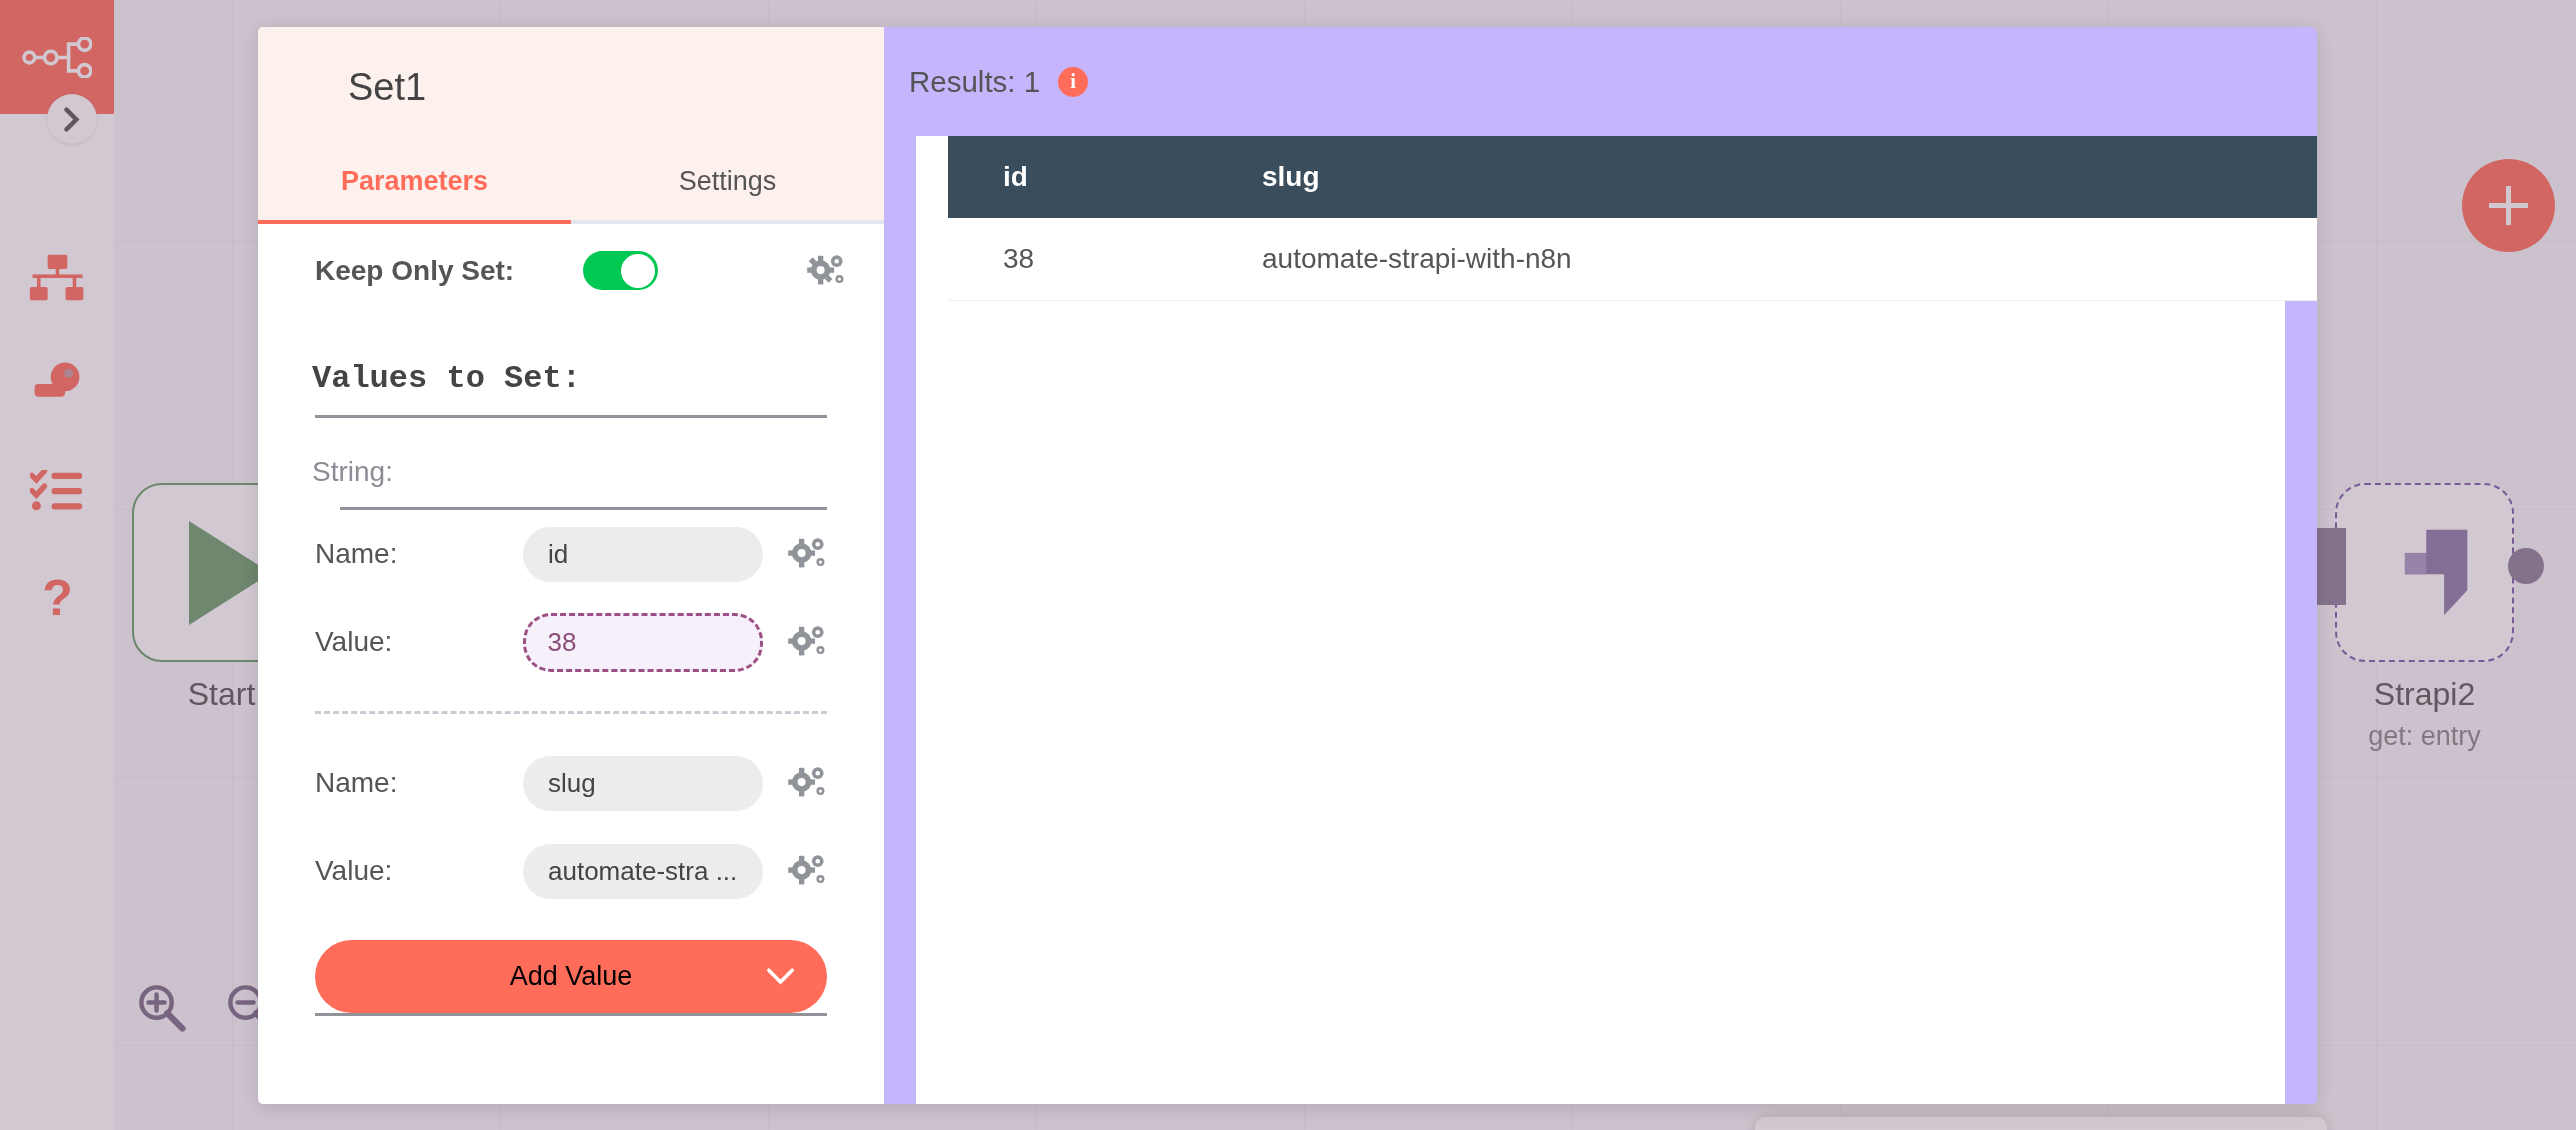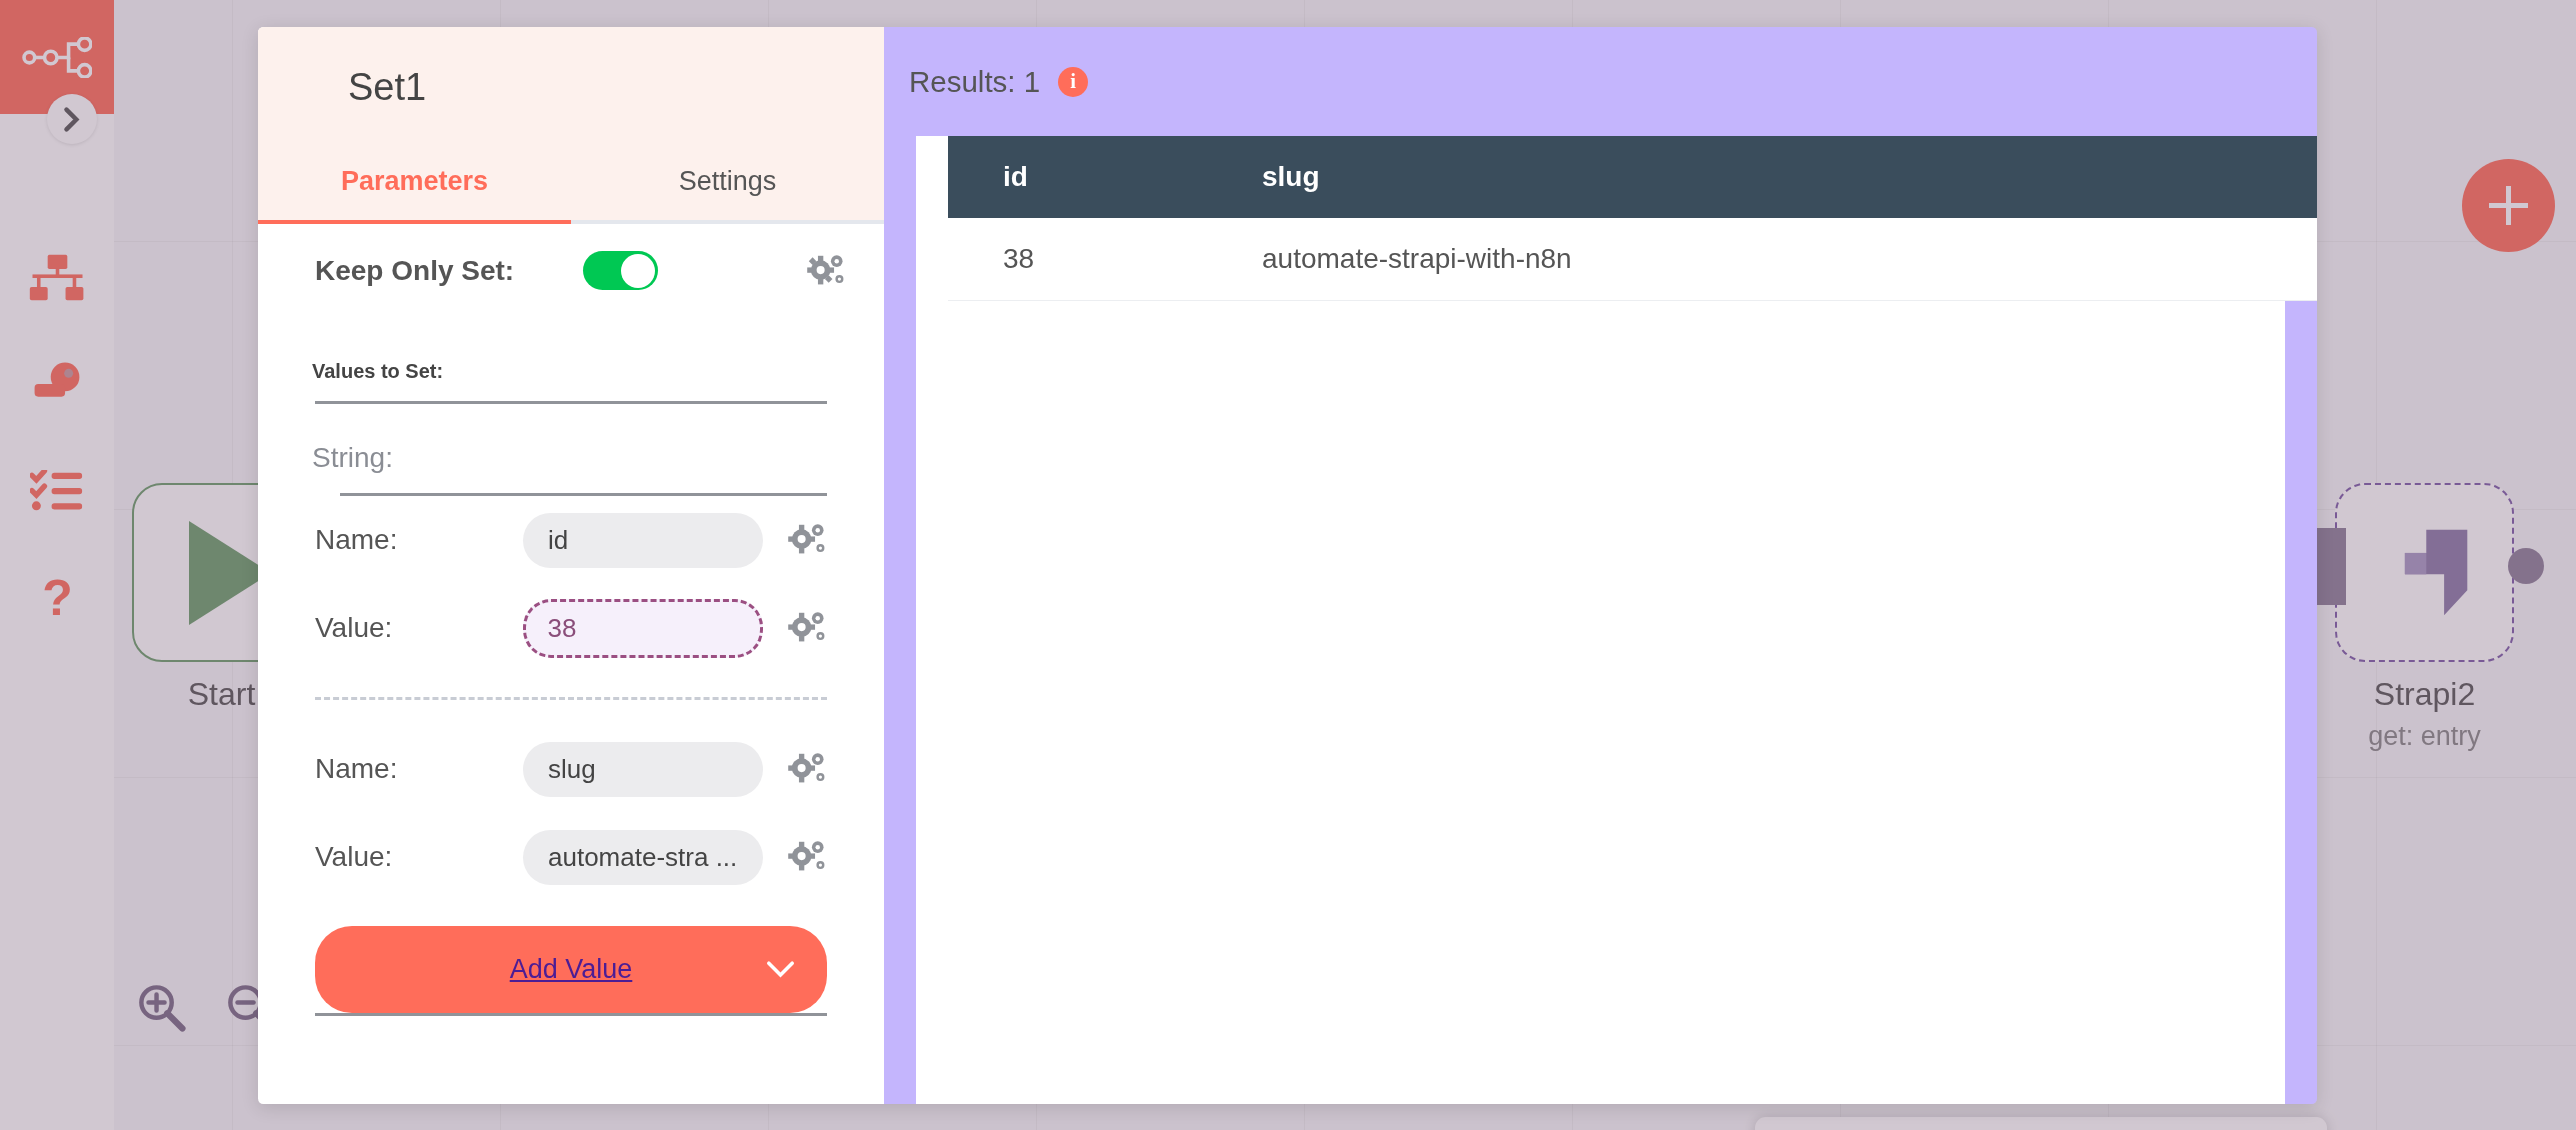--- a/index.html
+++ b/index.html
@@ -186,22 +186,23 @@
     background: #00c853; position: relative; flex: none;
   }
   .toggle .knob {
     position: absolute; right: 2.7px; top: 2.7px;
     width: 34px; height: 34px; border-radius: 50%;
     background: #fff;
   }
   .keep-only-set-row .spacer { flex: 1; }
 
   .section-heading {
-    font-size: 20px; font-weight: bold; color: #444;
+    font-size: 32px; font-weight: bold; color: #444;
     padding: 43px 0 18px 54px;
+    font-family: Liberation Mono, monospace;
   }
   .hr-solid {
     height: 2.7px; background: #909399;
     margin: 0 57px 0 57px;
   }
   .hr-dashed {
     border-top: 3.6px dashed #c8ccd4;
     margin: 25px 57px 25px 57px;
   }
 
@@ -234,28 +235,27 @@
     background: #f6f0fb;
     border: 3.6px dashed #9b4f82;
     color: #8a4e7a;
     padding-left: 21.5px;
     height: 59px;
   }
   .field-row .gap { width: 25px; flex: none; }
 
   .btn-primary {
     margin: 25px 57px 0 57px;
-    height: 87px;
+    height: 73px;
     border-radius: 37px;
     background: #ff6d5a;
-    color: #4c1d95;
+    color: #000000;
     font-size: 27px;
     display: flex; align-items: center; justify-content: center;
     position: relative;
-    text-decoration: underline;
   }
   .btn-primary .chev {
     position: absolute; right: 32px; top: 50%;
     transform: translateY(-50%);
   }
 
   
   .output-pane {
     flex: 1; height: 100%;
     background: #c4b5fd;

